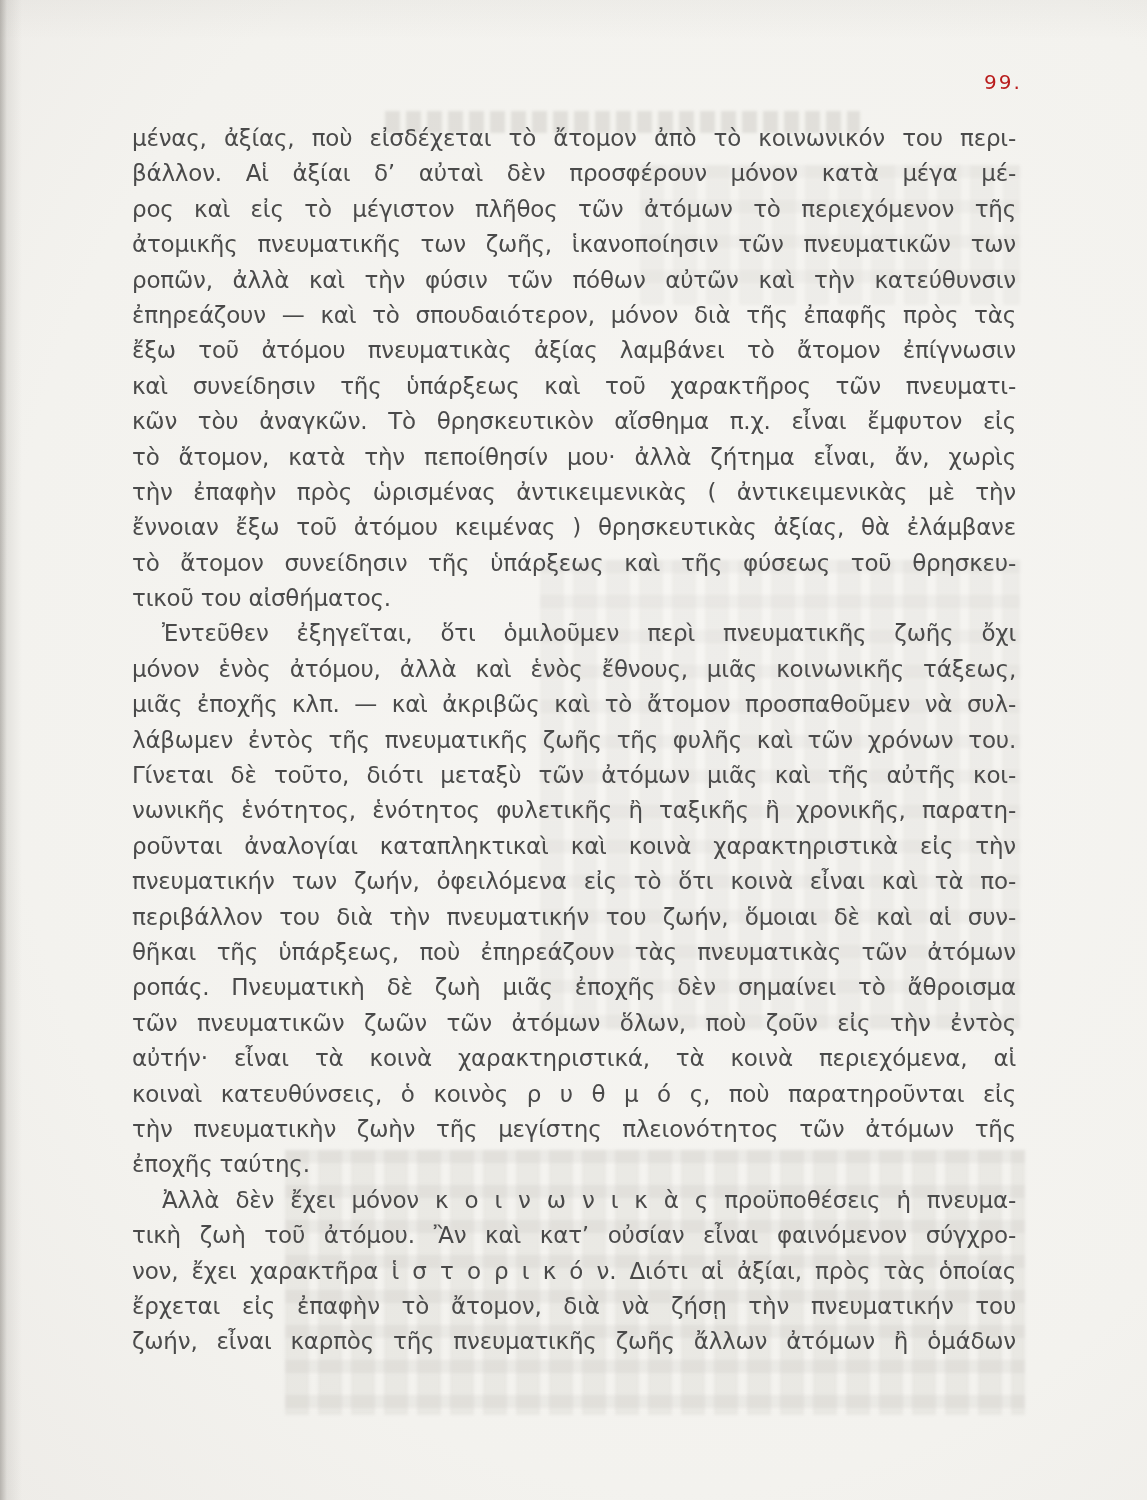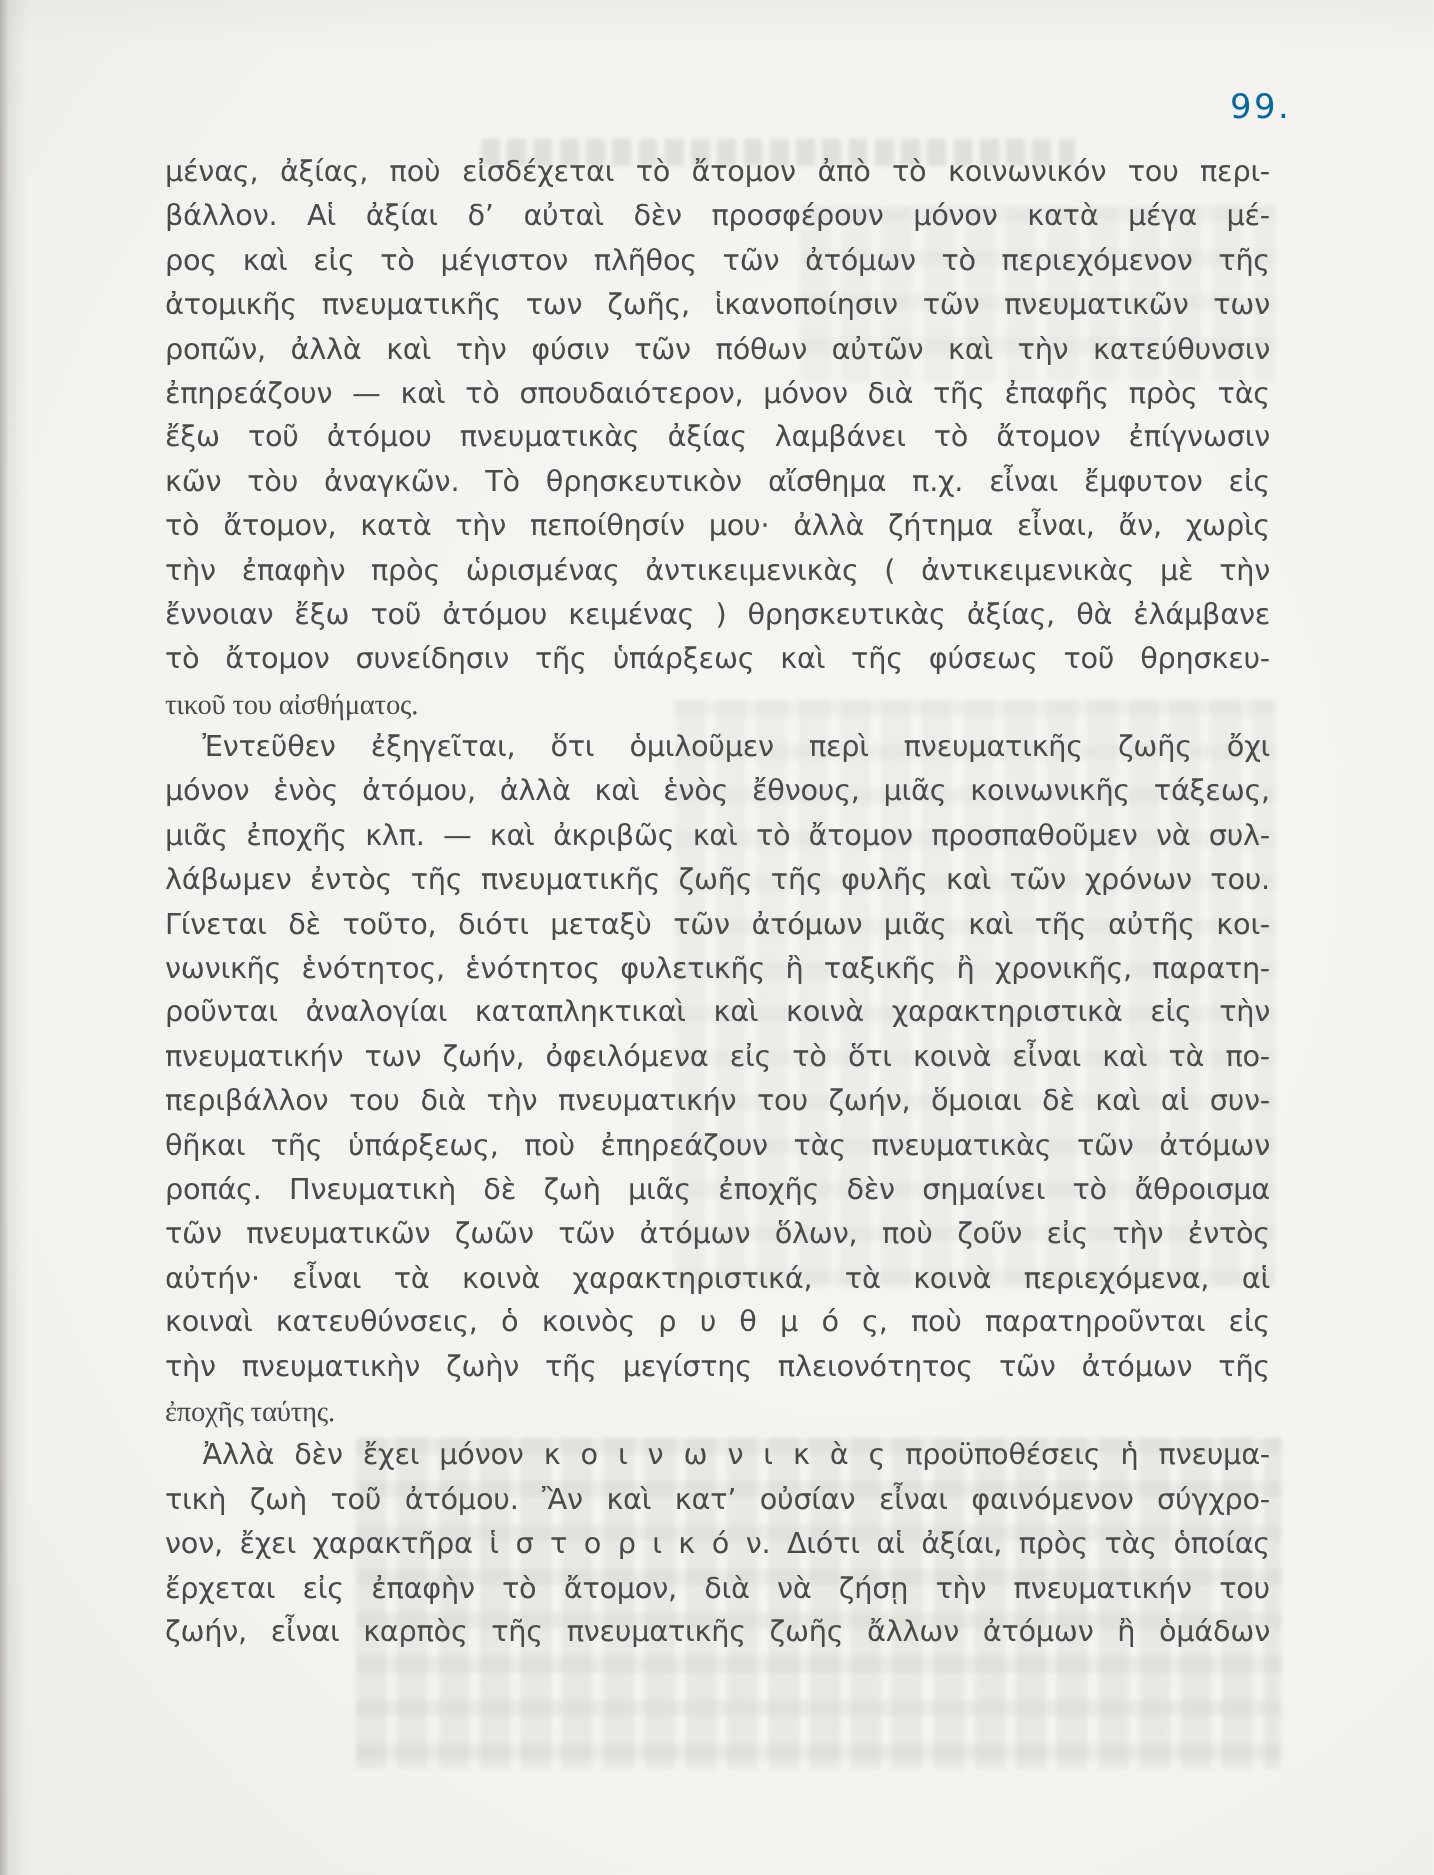--- a/index.html
+++ b/index.html
@@ -38,42 +38,42 @@
     background:
       repeating-linear-gradient(90deg, rgba(118,112,104,0.28) 0 15px, rgba(118,112,104,0) 15px 21px);
   }
   .ghost-upper-right{left:640px;top:165px;width:380px;height:140px;opacity:0.35;}
   .ghost-mid{left:540px;top:560px;width:480px;height:470px;opacity:0.40;}
   .ghost-low{left:285px;top:1150px;width:740px;height:265px;opacity:0.55;}
 
   .page-number{
     position:absolute;
     left:984px;top:70px;
-    font-size:27px;
+    font-size:20px;
     letter-spacing:2px;
-    color:#0369a1;
+    color:#b91c1c;
   }
   .text-block{
     position:absolute;
     left:132px;top:121px;
     width:884px;
     font-size:23px;
     line-height:35.4px;
     letter-spacing:-0.2px;
     color:var(--ink);
   }
   .paragraph{margin:0;}
   .line{
     text-align:justify;
     text-align-last:justify;
     white-space:normal;
     overflow:hidden;
     height:35.4px;
   }
-  .line.no-just{text-align-last:left;font-family:Liberation Serif, serif;}
+  .line.no-just{text-align-last:left;}
   .line.indent{text-indent:30px;}
 </style>
 </head>
 <body>
 
 <div class="scan-page"></div>
 
 <div class="ghost ghost-heading"></div>
 <div class="ghost ghost-upper-right"></div>
 <div class="ghost ghost-mid"></div>
@@ -83,20 +83,21 @@
 
 <div class="text-block">
     <div class="paragraph">
       <div class="line">μένας, ἀξίας, ποὺ εἰσδέχεται τὸ ἄτομον ἀπὸ τὸ κοινωνικόν του περι-</div>
       <div class="line">βάλλον. Αἱ ἀξίαι δ’ αὐταὶ δὲν προσφέρουν μόνον κατὰ μέγα μέ-</div>
       <div class="line">ρος καὶ εἰς τὸ μέγιστον πλῆθος τῶν ἀτόμων τὸ περιεχόμενον τῆς</div>
       <div class="line">ἀτομικῆς πνευματικῆς των ζωῆς, ἱκανοποίησιν τῶν πνευματικῶν των</div>
       <div class="line">ροπῶν, ἀλλὰ καὶ τὴν φύσιν τῶν πόθων αὐτῶν καὶ τὴν κατεύθυνσιν</div>
       <div class="line">ἐπηρεάζουν — καὶ τὸ σπουδαιότερον, μόνον διὰ τῆς ἐπαφῆς πρὸς τὰς</div>
       <div class="line">ἔξω τοῦ ἀτόμου πνευματικὰς ἀξίας λαμβάνει τὸ ἄτομον ἐπίγνωσιν</div>
+      <div class="line">καὶ συνείδησιν τῆς ὑπάρξεως καὶ τοῦ χαρακτῆρος τῶν πνευματι-</div>
       <div class="line">κῶν τὸυ ἀναγκῶν. Τὸ θρησκευτικὸν αἴσθημα π.χ. εἶναι ἔμφυτον εἰς</div>
       <div class="line">τὸ ἄτομον, κατὰ τὴν πεποίθησίν μου· ἀλλὰ ζήτημα εἶναι, ἄν, χωρὶς</div>
       <div class="line">τὴν ἐπαφὴν πρὸς ὡρισμένας ἀντικειμενικὰς ( ἀντικειμενικὰς μὲ τὴν</div>
       <div class="line">ἔννοιαν ἔξω τοῦ ἀτόμου κειμένας ) θρησκευτικὰς ἀξίας, θὰ ἐλάμβανε</div>
       <div class="line">τὸ ἄτομον συνείδησιν τῆς ὑπάρξεως καὶ τῆς φύσεως τοῦ θρησκευ-</div>
       <div class="line no-just">τικοῦ του αἰσθήματος.</div>
     </div>
     <div class="paragraph">
       <div class="line indent">Ἐντεῦθεν ἐξηγεῖται, ὅτι ὁμιλοῦμεν περὶ πνευματικῆς ζωῆς ὄχι</div>
       <div class="line">μόνον ἑνὸς ἀτόμου, ἀλλὰ καὶ ἑνὸς ἔθνους, μιᾶς κοινωνικῆς τάξεως,</div>

